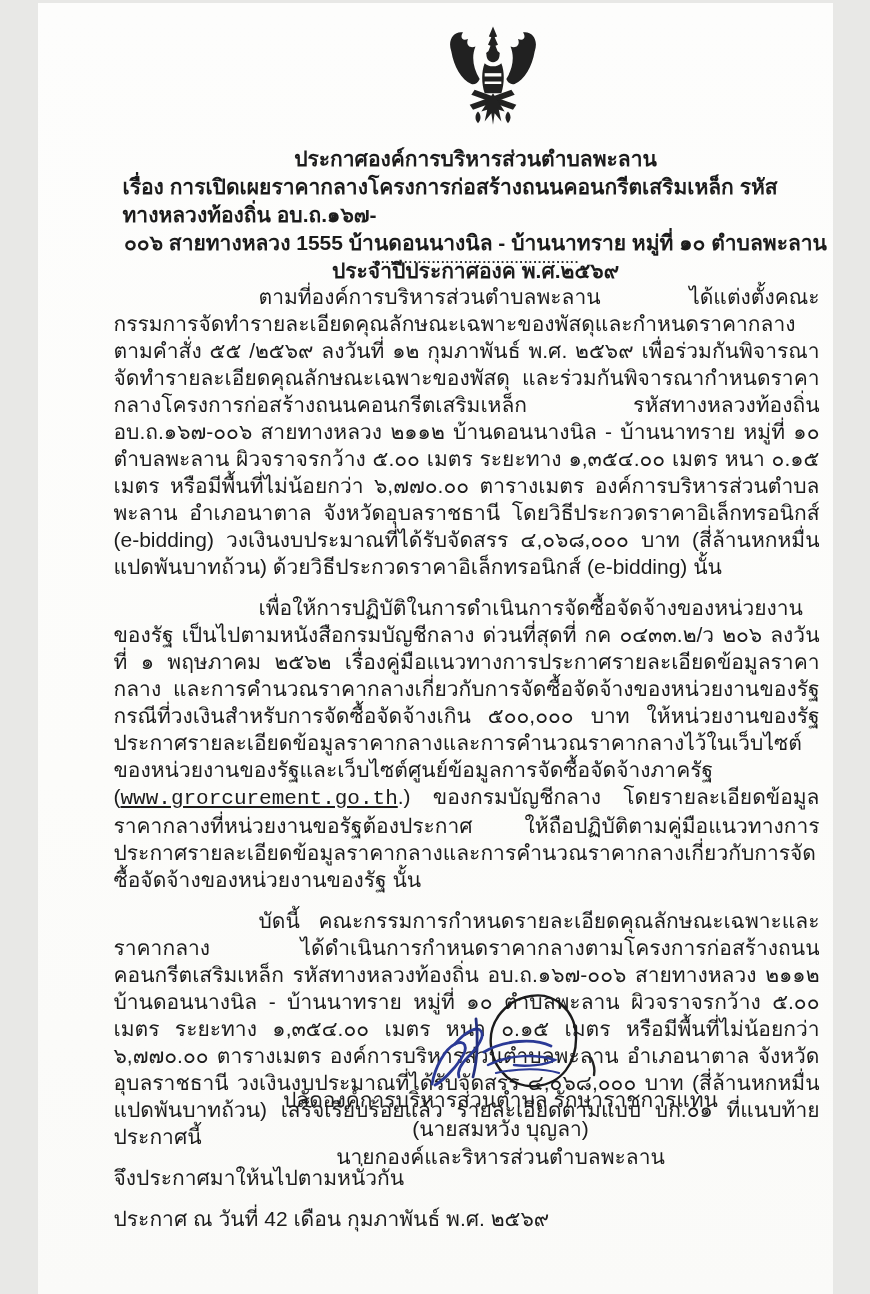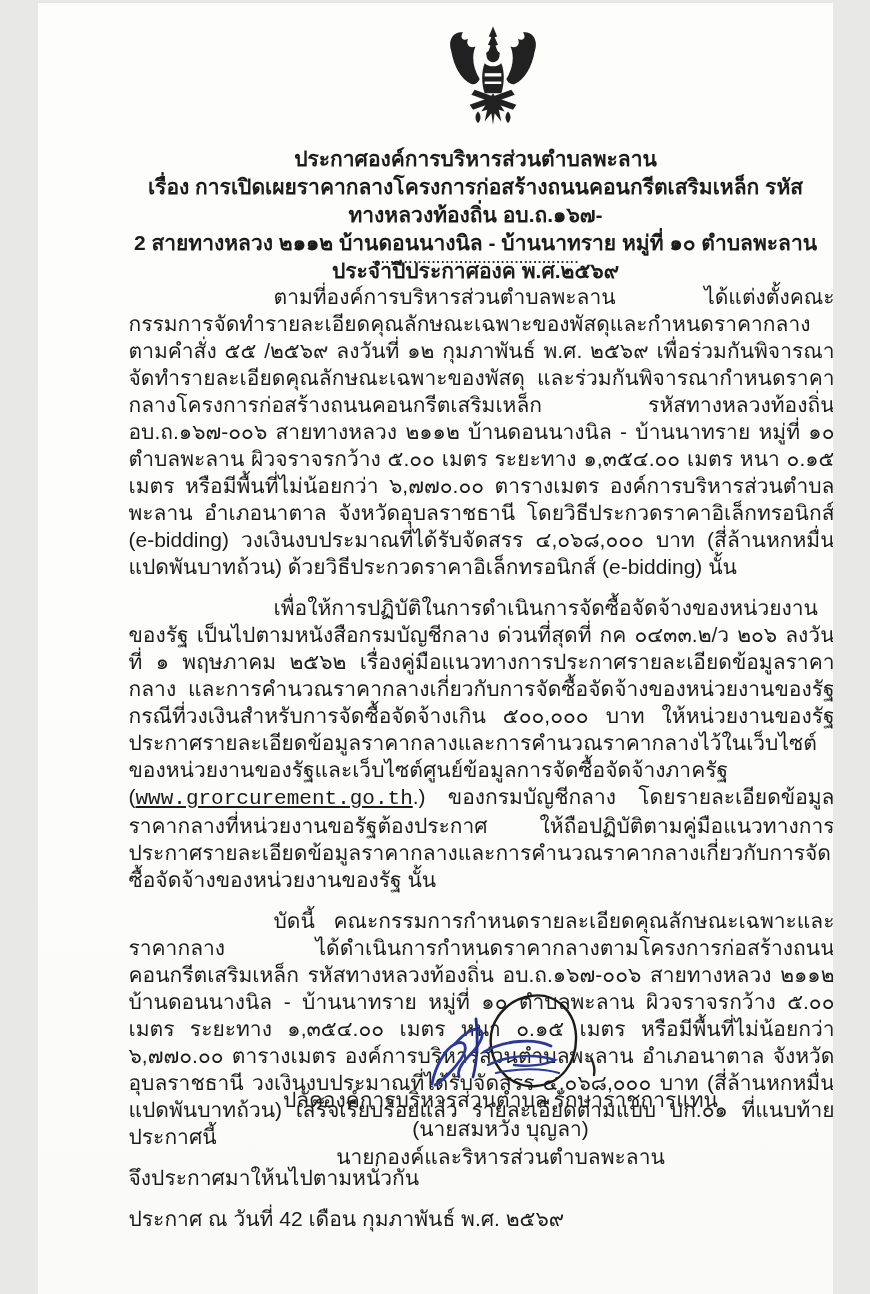--- a/index.html
+++ b/index.html
@@ -9,24 +9,24 @@
     margin:3px auto;
     background:linear-gradient(180deg,#fdfdfc 0%,#fcfcfa 60%,#fafaf8 100%);
     font-family:"Liberation Sans","DejaVu Sans",sans-serif;
     color:#1c1c1c;
     overflow:hidden;
   }
   .emblem{position:absolute;top:20px;left:405px;width:100px;height:112px;}
   .emblem svg{width:100%;height:100%;opacity:.93;}
   .titles{position:absolute;top:142px;left:85px;width:706px;font-weight:bold;font-size:21px;line-height:28px;}
   .t-center{text-align:center;}
-  .t-left{text-align:center;}
+  .t-left{text-align:left;}
   .dots{position:absolute;top:248px;left:85px;width:706px;text-align:center;
         font-size:13px;letter-spacing:1px;color:#2a2a2a;font-weight:bold;}
-  .body{position:absolute;top:280px;left:91px;width:706px;font-size:21px;line-height:27px;text-align:justify;}
+  .body{position:absolute;top:280px;left:76px;width:706px;font-size:21px;line-height:27px;text-align:justify;}
   .body p{margin:0;text-indent:145px;}
   .body p + p{margin-top:14px;}
   .url{text-decoration:underline;font-family:Liberation Mono, monospace;}
   .closing{margin-top:16px;margin-left:145px;text-indent:0 !important;text-align:left;}
   .dateline{margin-top:18px;margin-left:198px;text-indent:0 !important;text-align:left;}
   .sigblock{position:absolute;top:1083px;left:85px;width:706px;text-align:center;
             font-size:21px;line-height:28.5px;transform:translateX(25px);}
   .sig-overlay{position:absolute;top:985px;left:380px;width:262px;height:112px;pointer-events:none;}
   .sig-overlay svg{width:100%;height:100%;}
 </style>
@@ -59,21 +59,21 @@
 
         <path d="M42,104 C38,108 38,114 42,118 C46,114 46,108 42,104 Z"></path>
         <path d="M78,104 C74,108 74,114 78,118 C82,114 82,108 78,104 Z"></path>
       </g>
     </svg>
   </div>
 
   <div class="titles">
     <div class="t-center">ประกาศองค์การบริหารส่วนตำบลพะลาน</div>
     <div class="t-left">เรื่อง  การเปิดเผยราคากลางโครงการก่อสร้างถนนคอนกรีตเสริมเหล็ก รหัสทางหลวงท้องถิ่น อบ.ถ.๑๖๗-</div>
-    <div class="t-center">2 สายทางหลวง ๒๑๑๒ บ้านดอนนางนิล - บ้านนาทราย หมู่ที่ ๑๐ ตำบลพะลาน</div>
+    <div class="t-center">๐๐๖ สายทางหลวง 1555 บ้านดอนนางนิล - บ้านนาทราย หมู่ที่ ๑๐ ตำบลพะลาน</div>
     <div class="t-center">ประจำปีประกาศองค  พ.ศ.๒๕๖๙</div>
   </div>
 
   <div class="dots">.............................................</div>
 
   <div class="body">
     <p>ตามที่องค์การบริหารส่วนตำบลพะลาน ได้แต่งตั้งคณะกรรมการจัดทำรายละเอียดคุณลักษณะเฉพาะของพัสดุและกำหนดราคากลาง ตามคำสั่ง ๕๕ /๒๕๖๙ ลงวันที่ ๑๒ กุมภาพันธ์ พ.ศ. ๒๕๖๙ เพื่อร่วมกันพิจารณาจัดทำรายละเอียดคุณลักษณะเฉพาะของพัสดุ  และร่วมกันพิจารณากำหนดราคากลางโครงการก่อสร้างถนนคอนกรีตเสริมเหล็ก รหัสทางหลวงท้องถิ่น อบ.ถ.๑๖๗-๐๐๖ สายทางหลวง ๒๑๑๒ บ้านดอนนางนิล - บ้านนาทราย หมู่ที่ ๑๐ ตำบลพะลาน ผิวจราจรกว้าง ๕.๐๐ เมตร ระยะทาง ๑,๓๕๔.๐๐ เมตร หนา ๐.๑๕ เมตร หรือมีพื้นที่ไม่น้อยกว่า ๖,๗๗๐.๐๐ ตารางเมตร องค์การบริหารส่วนตำบลพะลาน อำเภอนาตาล จังหวัดอุบลราชธานี โดยวิธีประกวดราคาอิเล็กทรอนิกส์ (e-bidding) วงเงินงบประมาณที่ได้รับจัดสรร ๔,๐๖๘,๐๐๐ บาท (สี่ล้านหกหมื่นแปดพันบาทถ้วน) ด้วยวิธีประกวดราคาอิเล็กทรอนิกส์ (e-bidding) นั้น</p>
     <p><span>เพื่อให้การปฏิบัติในการดำเนินการจัดซื้อจัดจ้างของหน่วยงานของรัฐ  เป็นไปตามหนังสือกรมบัญชีกลาง ด่วนที่สุดที่ กค ๐๔๓๓.๒/ว ๒๐๖ ลงวันที่ ๑ พฤษภาคม ๒๕๖๒ เรื่องคู่มือแนวทางการประกาศรายละเอียดข้อมูลราคากลาง และการคำนวณราคากลางเกี่ยวกับการจัดซื้อจัดจ้างของหน่วยงานของรัฐกรณีที่วงเงินสำหรับการจัดซื้อจัดจ้างเกิน ๕๐๐,๐๐๐  บาท ให้หน่วยงานของรัฐประกาศรายละเอียดข้อมูลราคากลางและการคำนวณราคากลางไว้ในเว็บไซต์ของหน่วยงานของรัฐและเว็บไซต์ศูนย์ข้อมูลการจัดซื้อจัดจ้างภาครัฐ (</span><span class="url">www.grorcurement.go.th</span><span>.)  ของกรมบัญชีกลาง โดยรายละเอียดข้อมูลราคากลางที่หน่วยงานขอรัฐต้องประกาศ ให้ถือปฏิบัติตามคู่มือแนวทางการประกาศรายละเอียดข้อมูลราคากลางและการคำนวณราคากลางเกี่ยวกับการจัดซื้อจัดจ้างของหน่วยงานของรัฐ นั้น</span></p>
     <p>บัดนี้  คณะกรรมการกำหนดรายละเอียดคุณลักษณะเฉพาะและราคากลาง  ได้ดำเนินการกำหนดราคากลางตามโครงการก่อสร้างถนนคอนกรีตเสริมเหล็ก รหัสทางหลวงท้องถิ่น อบ.ถ.๑๖๗-๐๐๖ สายทางหลวง ๒๑๑๒ บ้านดอนนางนิล - บ้านนาทราย หมู่ที่ ๑๐ ตำบลพะลาน ผิวจราจรกว้าง ๕.๐๐ เมตร ระยะทาง ๑,๓๕๔.๐๐ เมตร หนา ๐.๑๕ เมตร หรือมีพื้นที่ไม่น้อยกว่า ๖,๗๗๐.๐๐ ตารางเมตร องค์การบริหารส่วนตำบลพะลาน อำเภอนาตาล จังหวัดอุบลราชธานี วงเงินงบประมาณที่ได้รับจัดสรร ๔,๐๖๘,๐๐๐ บาท (สี่ล้านหกหมื่นแปดพันบาทถ้วน) เสร็จเรียบร้อยแล้ว รายละเอียดตามแบบ บก.๐๑ ที่แนบท้ายประกาศนี้</p>
     <p class="closing">จึงประกาศมาให้นไปตามหนั่วกัน</p>

